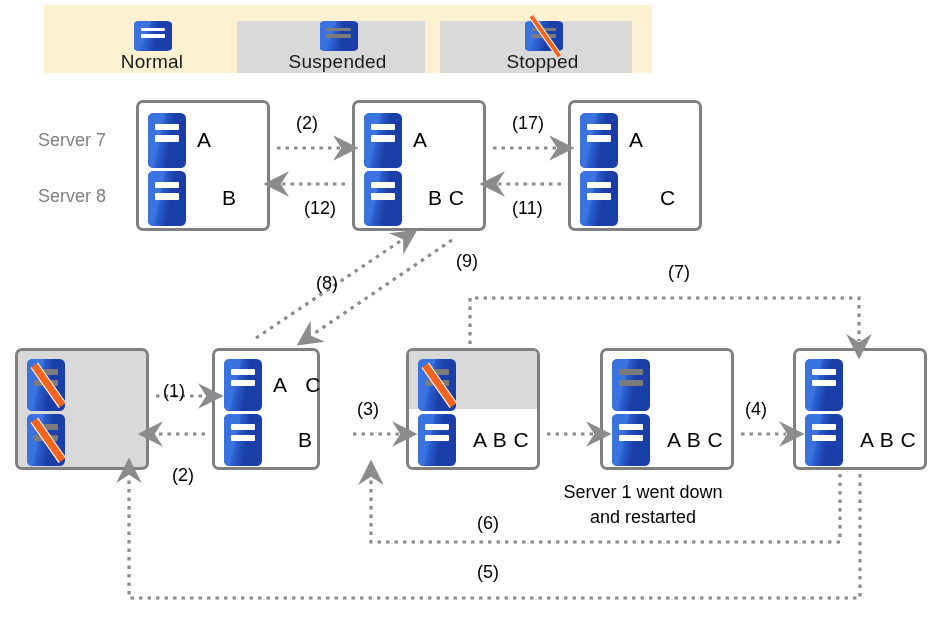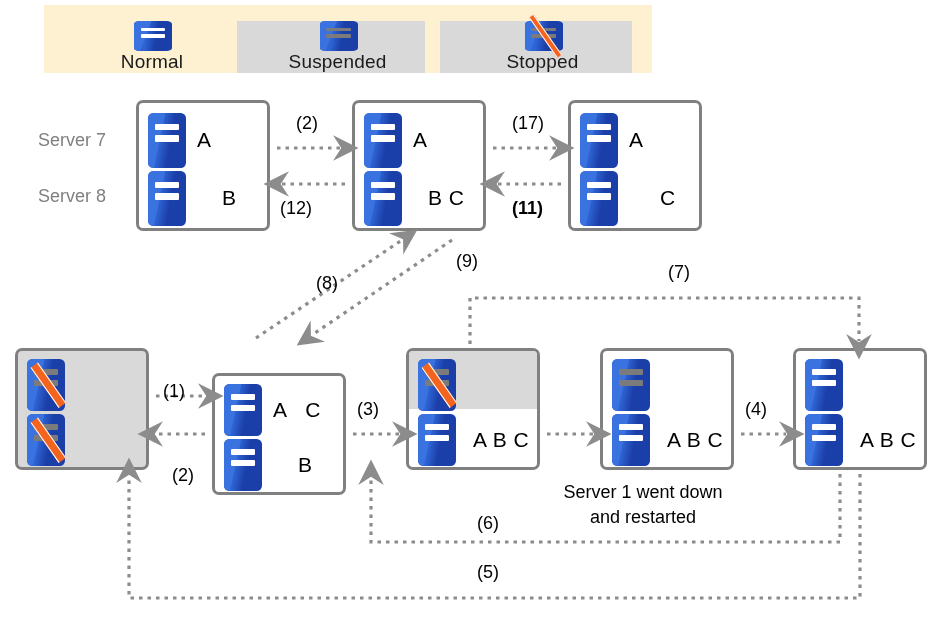--- a/index.html
+++ b/index.html
@@ -194,21 +194,21 @@
         <span class="bar" style="left:18%;top:20%;width:64%;height:12%;"></span>
         <span class="bar" style="left:18%;top:41%;width:64%;height:12%;"></span>
         <span class="slash">
             <i></i>
           </span>
       </span>
       <span class="labels" style="margin-left:11px;"></span>
     </div>
   </div>
 
-  <div class="box" style="left:212px;top:348px;width:134px;height:122px;margin-top:25px;">
+  <div class="box" style="left:212px;top:348px;width:108px;height:122px;">
     <div class="slot" style="left:9px;top:6px;height:55px;">
       <span class="srv normal" style="width:38px;height:52px;">
         <span class="body"></span>
         <span class="bar" style="left:18%;top:20%;width:64%;height:12%;"></span>
         <span class="bar" style="left:18%;top:41%;width:64%;height:12%;"></span>
       </span>
       <span class="labels" style="margin-left:11px;">A   C</span>
     </div>
     <div class="slot" style="left:9px;top:61px;height:55px;">
       <span class="srv normal" style="width:38px;height:52px;">
@@ -313,23 +313,23 @@
 
       <path d="M470,344 L470,298 L859,298 L859,341"></path>
 
       <path d="M840,474 L840,542 L371,542 L371,478"></path>
 
       <path d="M860,474 L860,598 L129,598 L129,476"></path>
     </g>
   </svg>
 
   <div class="abs step" style="left:296px;top:113px;">(2)</div>
-  <div class="abs step" style="left:280px;top:198px;">(12)</div>
+  <div class="abs step" style="left:304px;top:198px;">(12)</div>
   <div class="abs step" style="left:512px;top:113px;">(17)</div>
-  <div class="abs step" style="left:512px;top:198px;font-weight:bold;">(11)</div>
+  <div class="abs step" style="left:512px;top:198px;">(11)</div>
 
   <div class="abs step" style="left:316px;top:273px;">(8)</div>
   <div class="abs step" style="left:456px;top:251px;">(9)</div>
   <div class="abs step" style="left:668px;top:262px;">(7)</div>
 
   <div class="abs step" style="left:163px;top:381px;">(1)</div>
   <div class="abs step" style="left:172px;top:465px;">(2)</div>
   <div class="abs step" style="left:357px;top:399px;">(3)</div>
   <div class="abs step" style="left:745px;top:399px;">(4)</div>
   <div class="abs step" style="left:477px;top:513px;">(6)</div>

